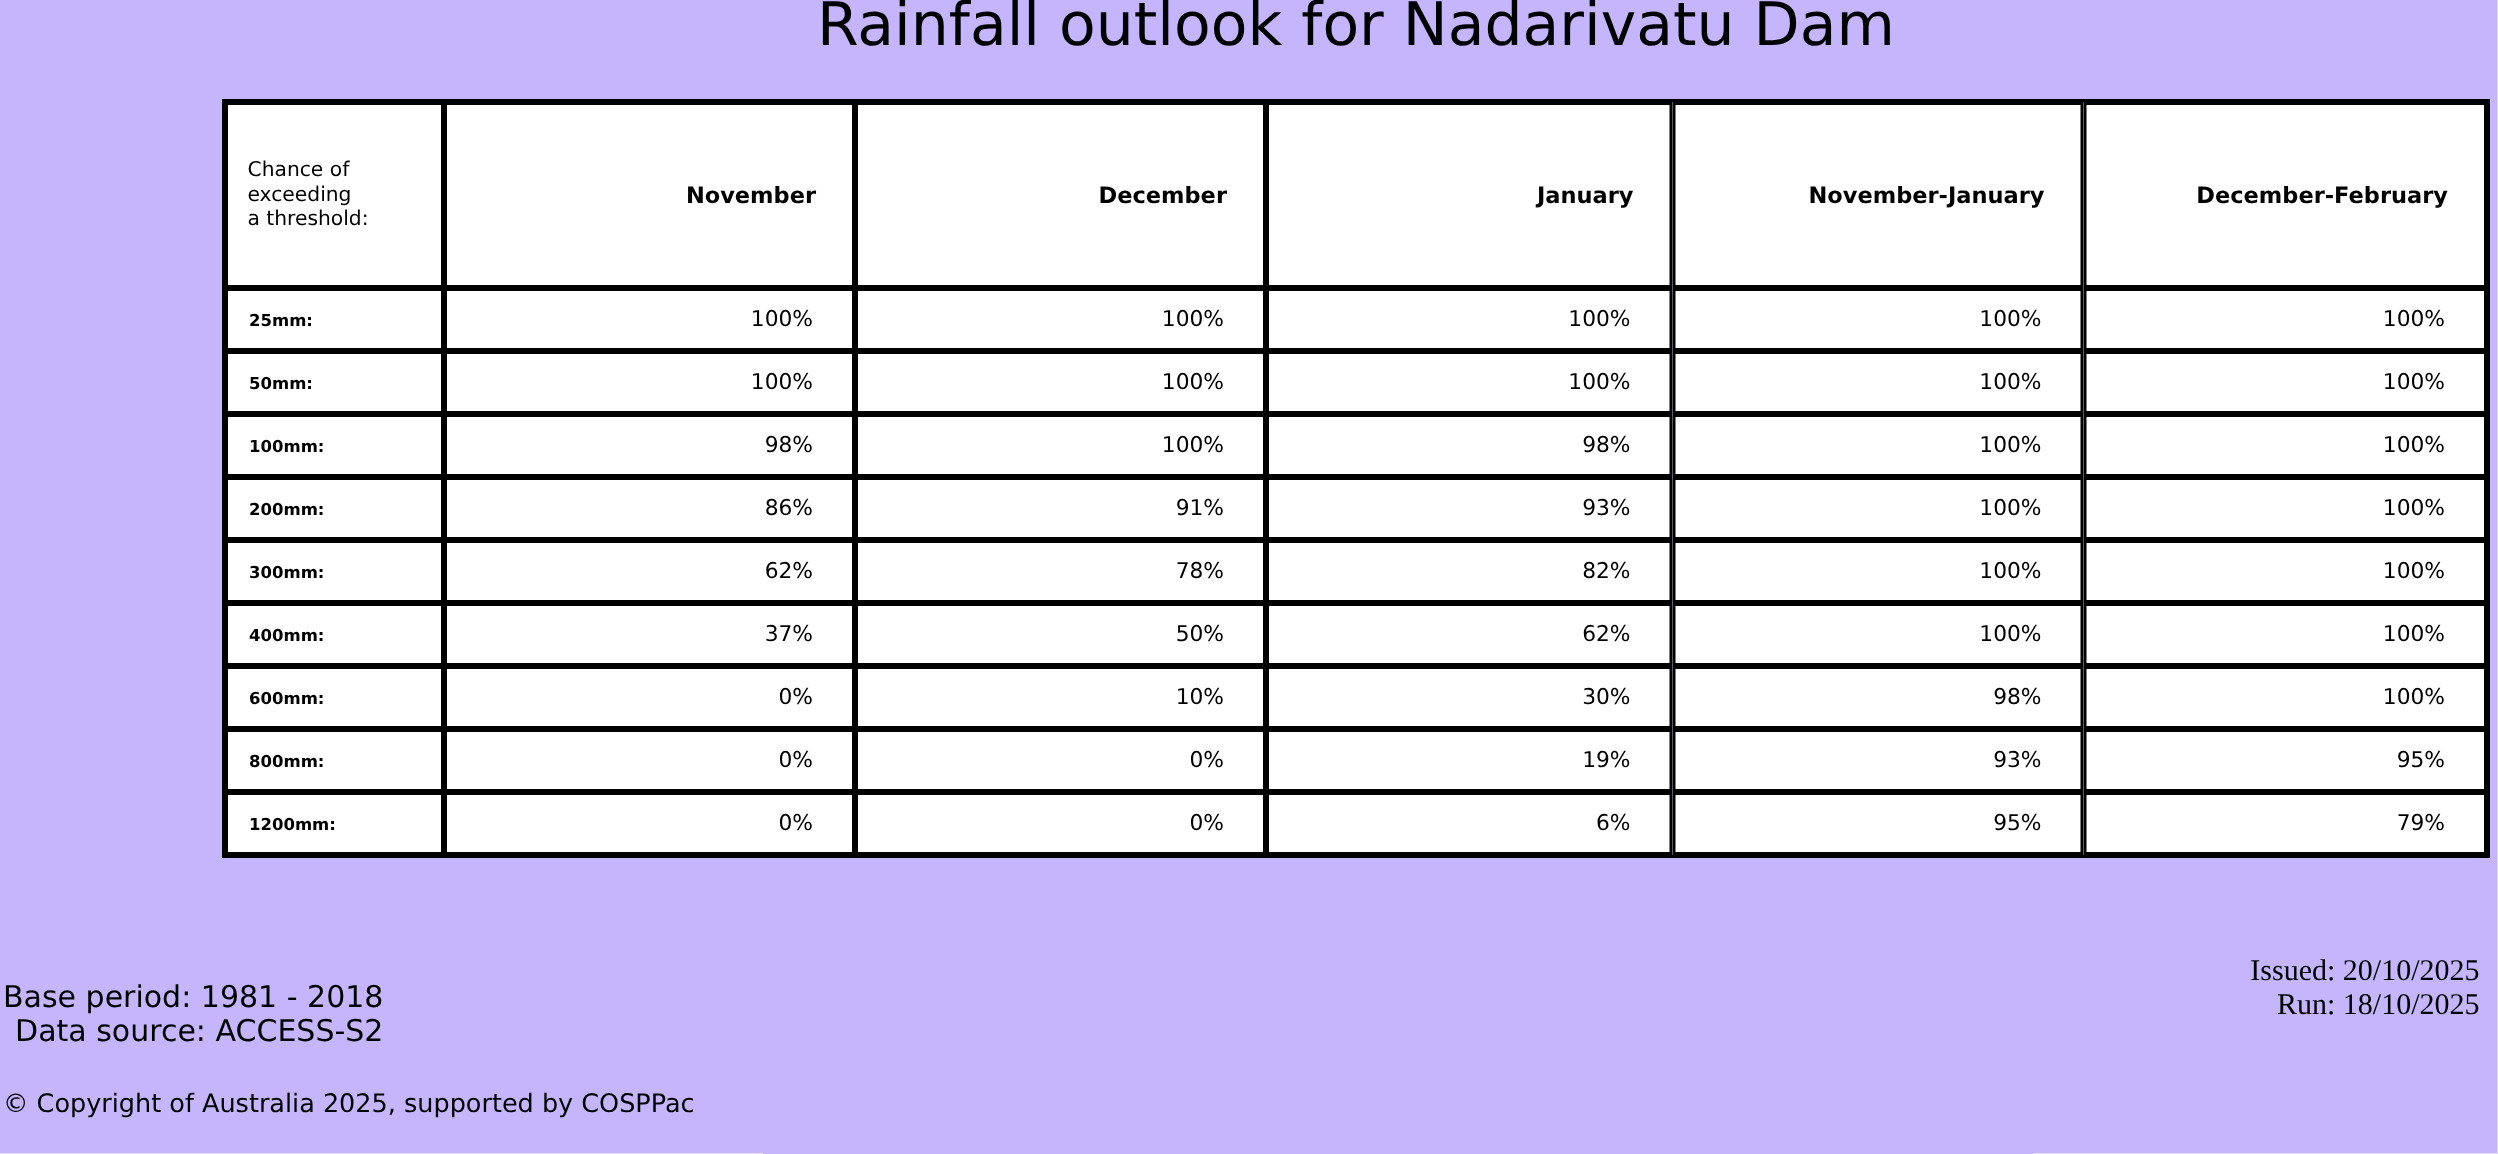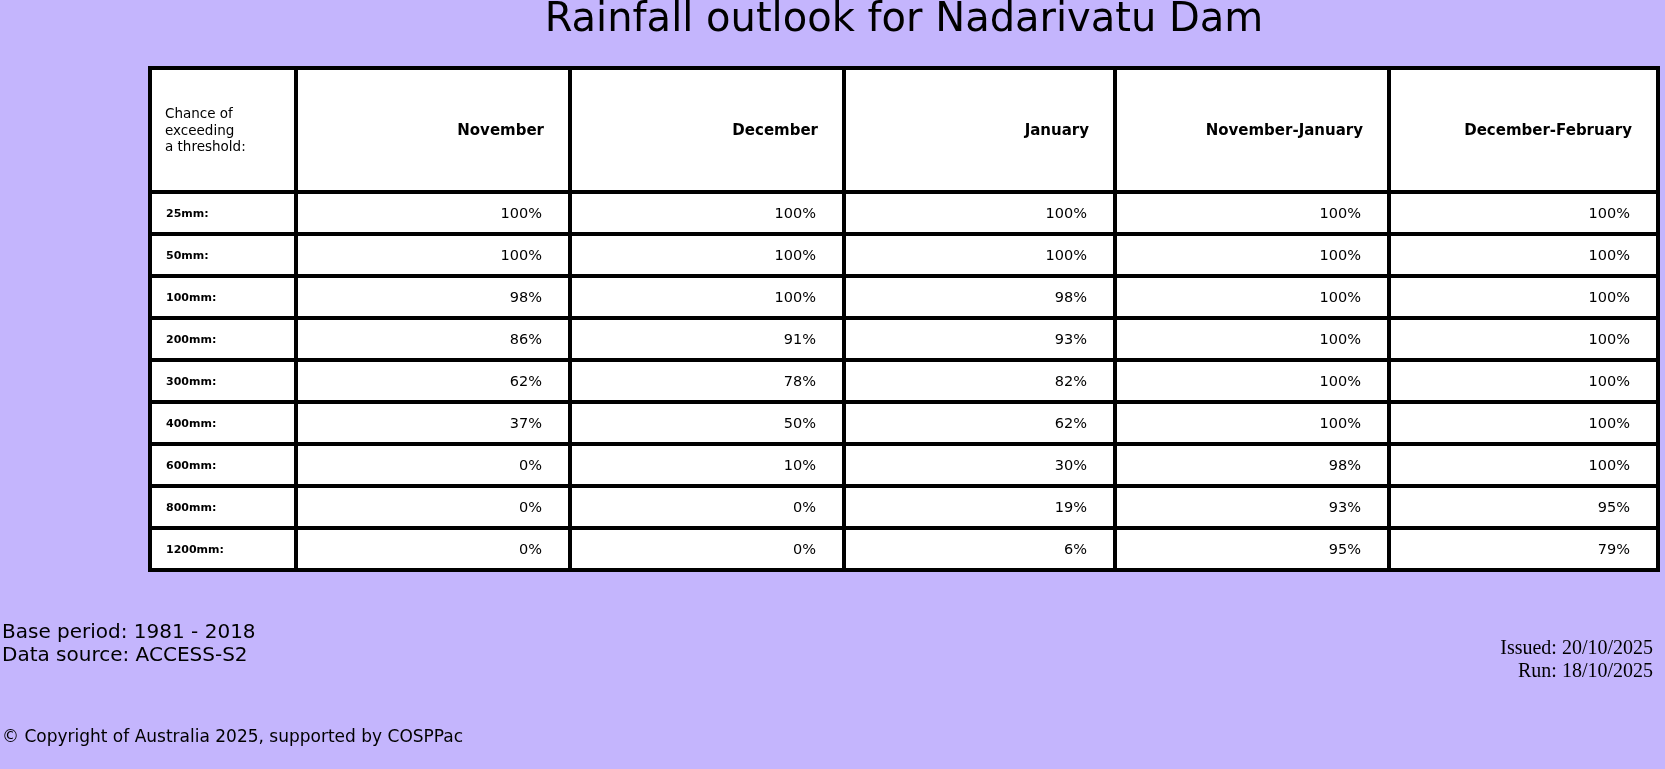--- a/index.html
+++ b/index.html
@@ -68,24 +68,24 @@
   }
   td.val {
     height: 36px;
     text-align: right;
     padding-right: 26px;
     font-size: 14.5px;
   }
   .footer-left {
     position: absolute;
     left: 2px;
-    top: 620px;
+    top: 653px;
     font-size: 20px;
     line-height: 23px;
-    text-align: left;
+    text-align: right;
   }
   .footer-right {
     position: absolute;
     right: 12px;
     top: 636px;
     font-size: 20px;
     line-height: 23px;
     text-align: right;
     font-family: Liberation Serif, serif;
   }

